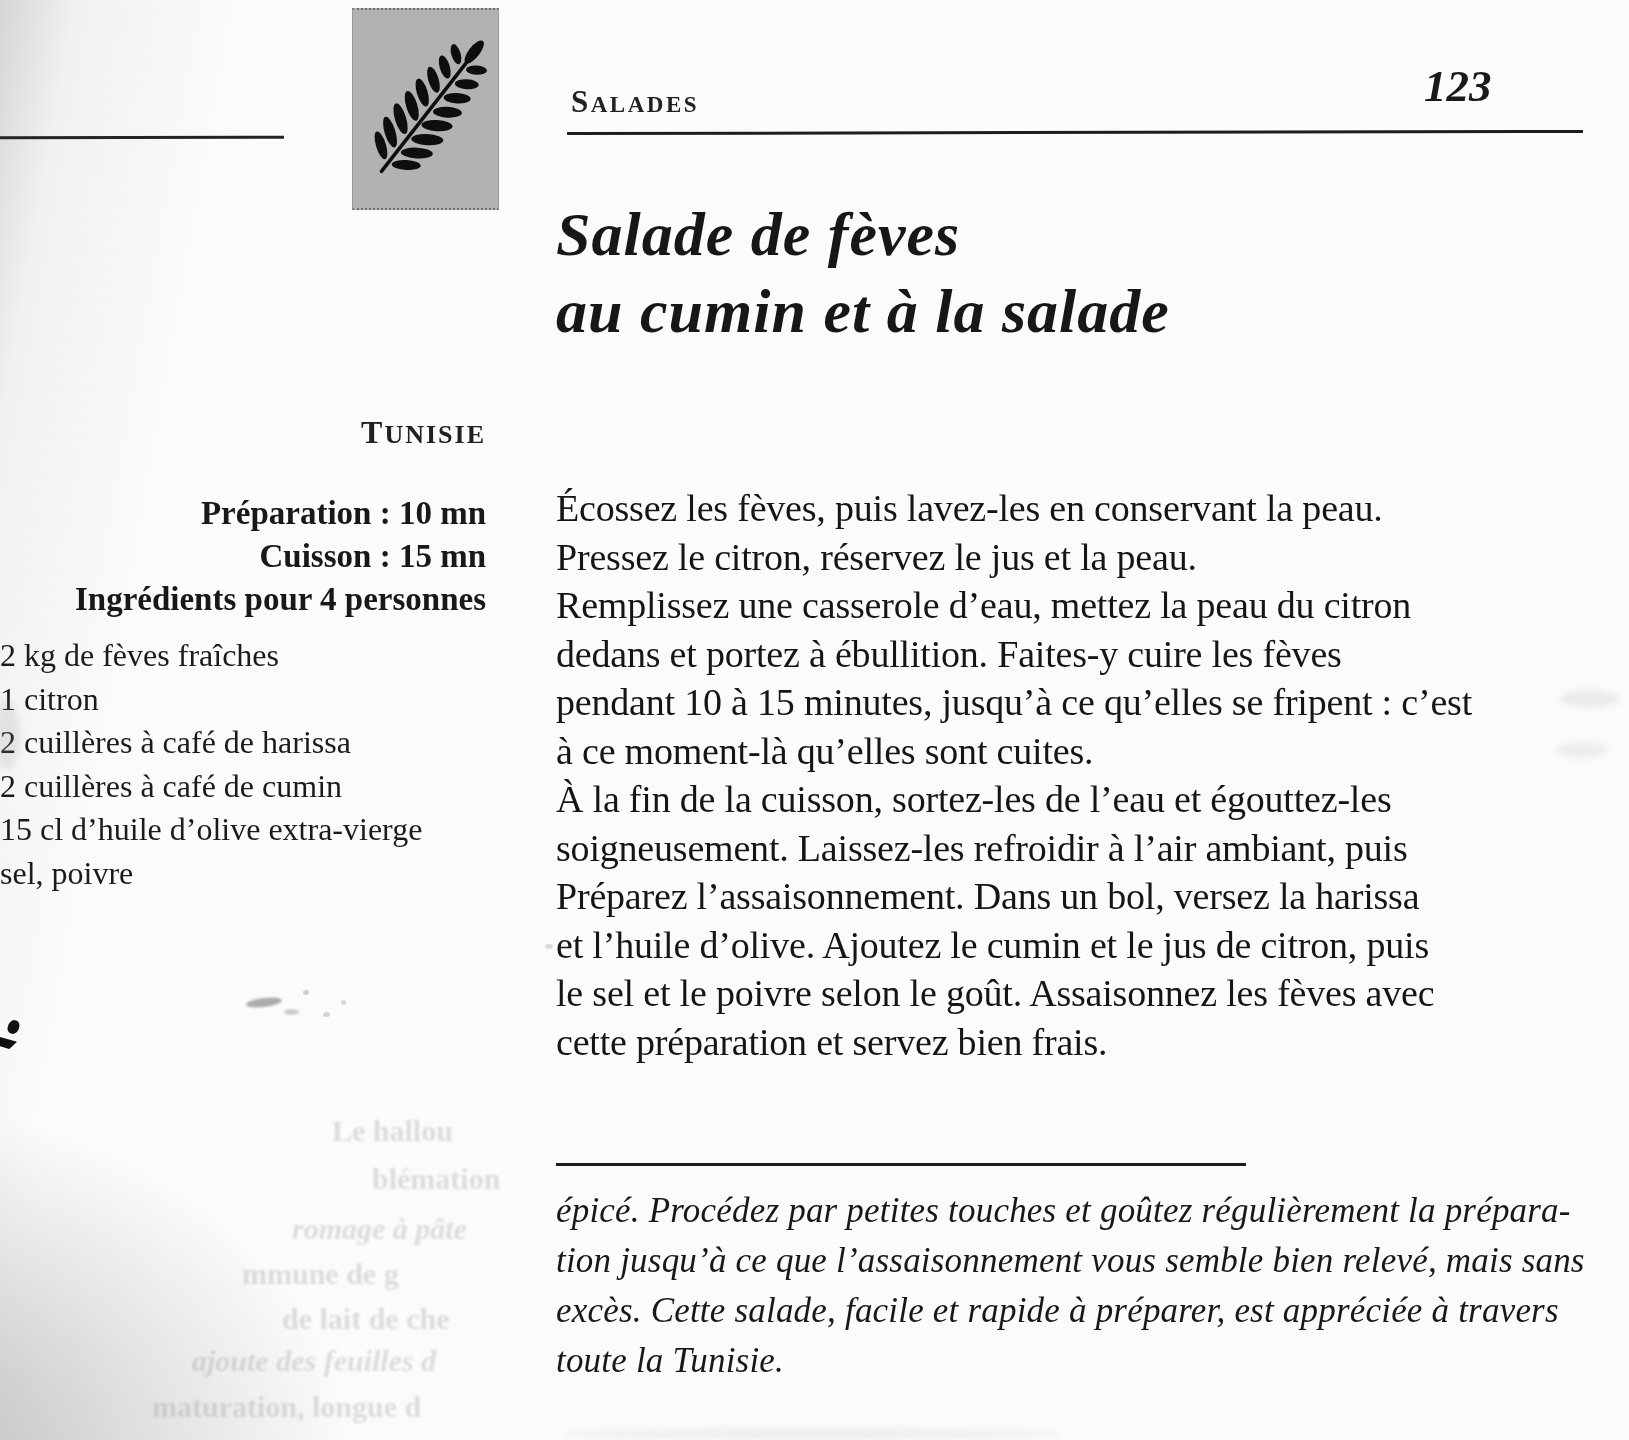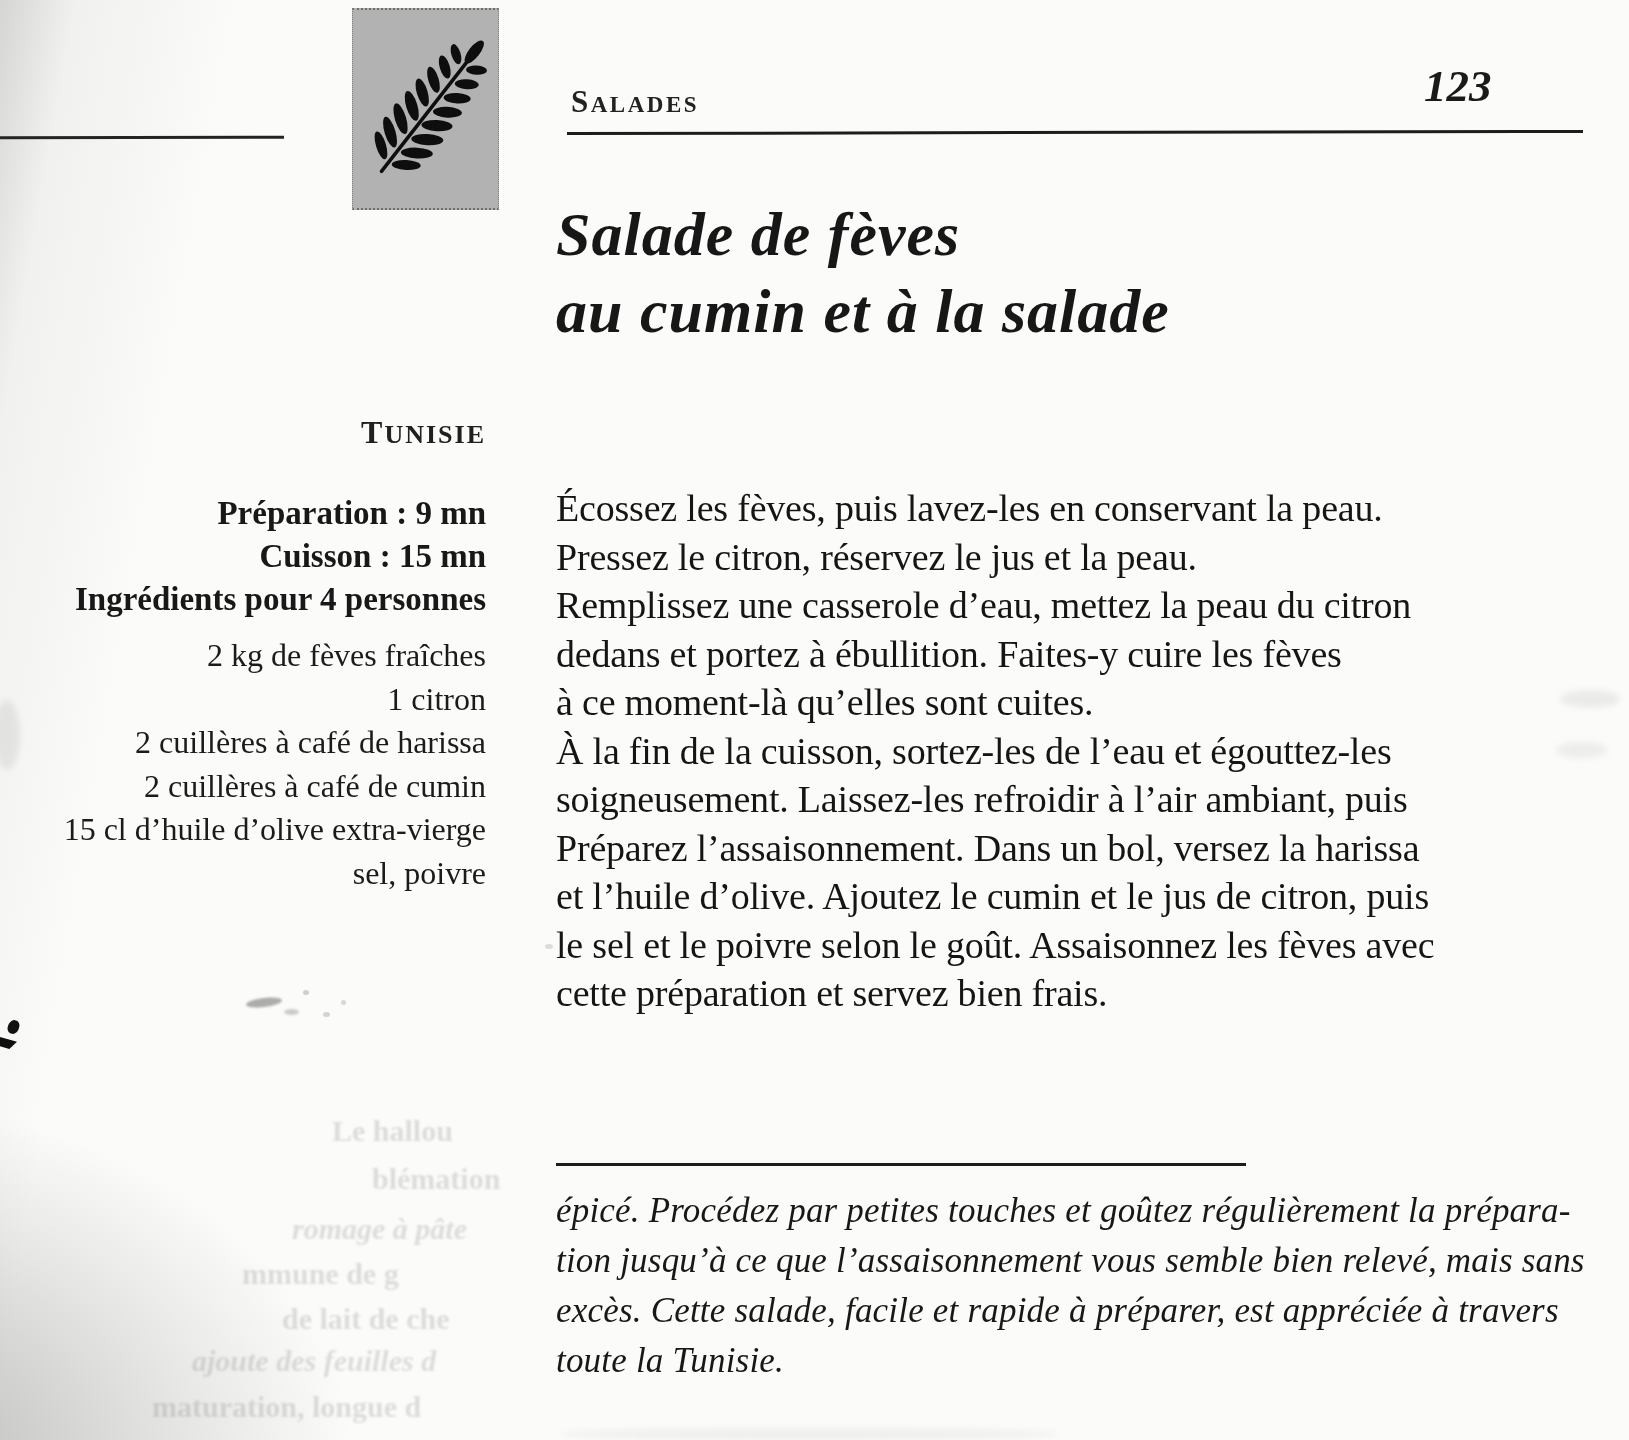--- a/index.html
+++ b/index.html
@@ -25,21 +25,21 @@
   .section-head{position:absolute;left:571px;top:84px;font-size:23px;letter-spacing:2.5px;font-weight:600;color:#222;}
   .section-head .initial{font-size:31px;letter-spacing:2.5px;}
   .header-rule{position:absolute;left:567px;top:131px;width:1016px;height:3px;background:#1d1d1d;transform:rotate(-0.12deg);}
   .page-number{position:absolute;left:1424px;top:60px;font-size:45px;font-style:italic;font-weight:600;color:#1a1a1a;}
   
   .title{position:absolute;left:556px;top:196px;font-size:62px;line-height:77px;font-style:italic;font-weight:700;color:#171717;letter-spacing:1px;white-space:nowrap;}
   
   .country{position:absolute;left:0;top:414px;width:486px;text-align:right;font-size:26px;letter-spacing:2px;font-weight:600;color:#202020;}
   .country .initial{font-size:32px;}
   .meta{position:absolute;left:0;top:492px;width:486px;text-align:right;font-size:33px;line-height:43px;font-weight:700;color:#181818;white-space:nowrap;}
-  .ingredients{position:absolute;left:0;top:634px;width:486px;text-align:right;font-size:32px;line-height:43.5px;color:#1b1b1b;white-space:nowrap;}
+  .ingredients{position:absolute;left:0;top:634px;width:486px;font-size:32px;line-height:43.5px;color:#1b1b1b;white-space:nowrap;}
   
   .instructions{position:absolute;left:556px;top:484px;font-size:38px;line-height:48.5px;color:#151515;letter-spacing:-0.2px;}
   .instructions div{white-space:nowrap;}
   .note-rule{position:absolute;left:556px;top:1163px;width:690px;height:3px;background:#1d1d1d;}
   .note{position:absolute;left:556px;top:1186px;font-size:35px;line-height:50px;font-style:italic;color:#181818;letter-spacing:0.2px;}
   .note div{white-space:nowrap;}
   
   .bleed{position:absolute;font-size:30px;color:#6f6f6f;opacity:.22;filter:blur(1.3px);font-weight:600;white-space:nowrap;}
   .bleed.it{font-style:italic;}
   .b0{left:332px;top:1114px;}
@@ -103,39 +103,40 @@
   <div class="page-number">123</div>
 
   <h1 class="title" style="margin:0;">
     <div>Salade de fèves</div>
     <div>au cumin et à la salade</div>
   </h1>
 
   <div class="country"><span class="initial">T</span><span>UNISIE</span></div>
 
   <div class="meta">
-    <div>Préparation : 9 mn</div>
+    <div>Préparation : 10 mn</div>
     <div>Cuisson : 15 mn</div>
     <div>Ingrédients pour 4 personnes</div>
   </div>
 
   <div class="ingredients">
     <div>2 kg de fèves fraîches</div>
     <div>1 citron</div>
     <div>2 cuillères à café de harissa</div>
     <div>2 cuillères à café de cumin</div>
     <div>15 cl d’huile d’olive extra-vierge</div>
     <div>sel, poivre</div>
   </div>
 
   <div class="instructions">
     <div>Écossez les fèves, puis lavez-les en conservant la peau.</div>
     <div>Pressez le citron, réservez le jus et la peau.</div>
     <div>Remplissez une casserole d’eau, mettez la peau du citron</div>
     <div>dedans et portez à ébullition. Faites-y cuire les fèves</div>
+    <div>pendant 10 à 15 minutes, jusqu’à ce qu’elles se fripent : c’est</div>
     <div>à ce moment-là qu’elles sont cuites.</div>
     <div>À la fin de la cuisson, sortez-les de l’eau et égouttez-les</div>
     <div>soigneusement. Laissez-les refroidir à l’air ambiant, puis</div>
     <div>Préparez l’assaisonnement. Dans un bol, versez la harissa</div>
     <div>et l’huile d’olive. Ajoutez le cumin et le jus de citron, puis</div>
     <div>le sel et le poivre selon le goût. Assaisonnez les fèves avec</div>
     <div>cette préparation et servez bien frais.</div>
   </div>
 
   <div class="note-rule"></div>

